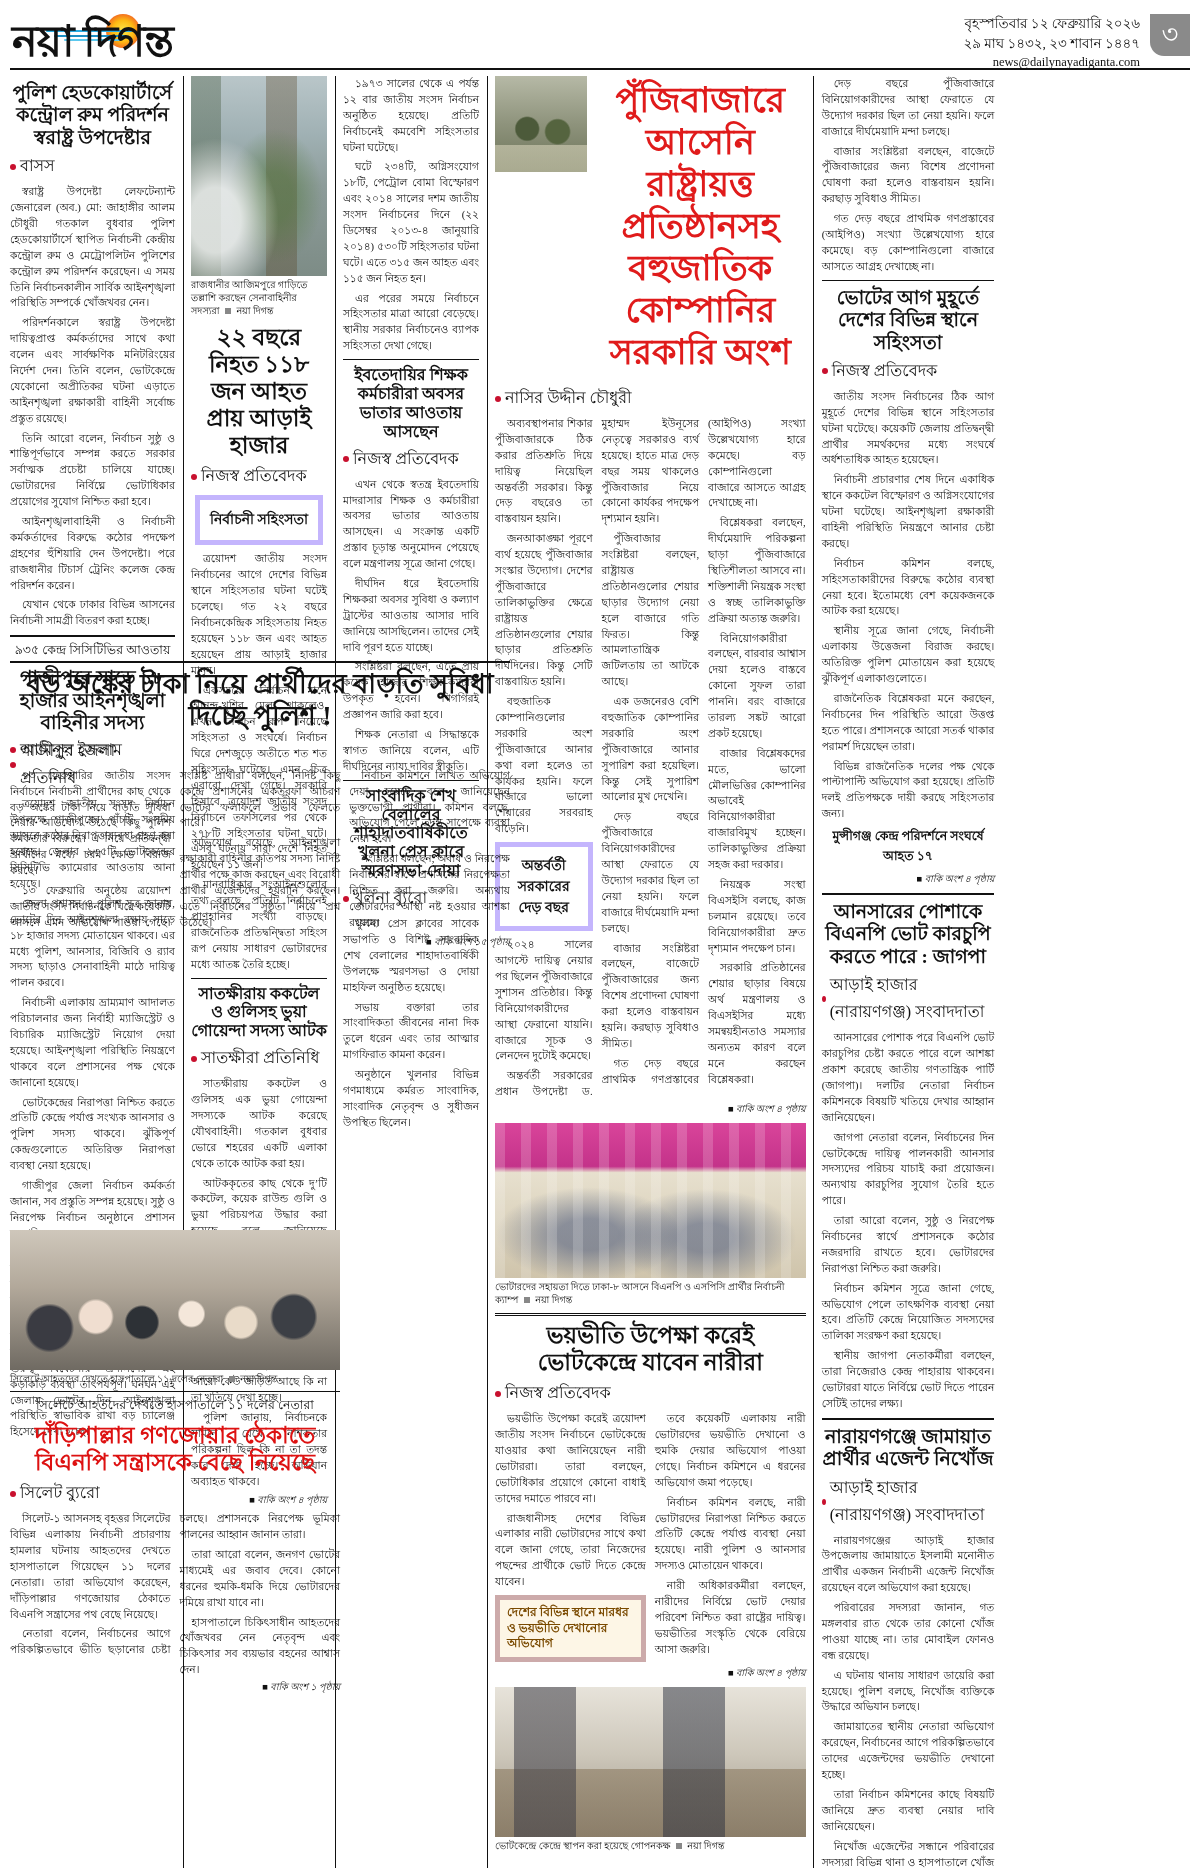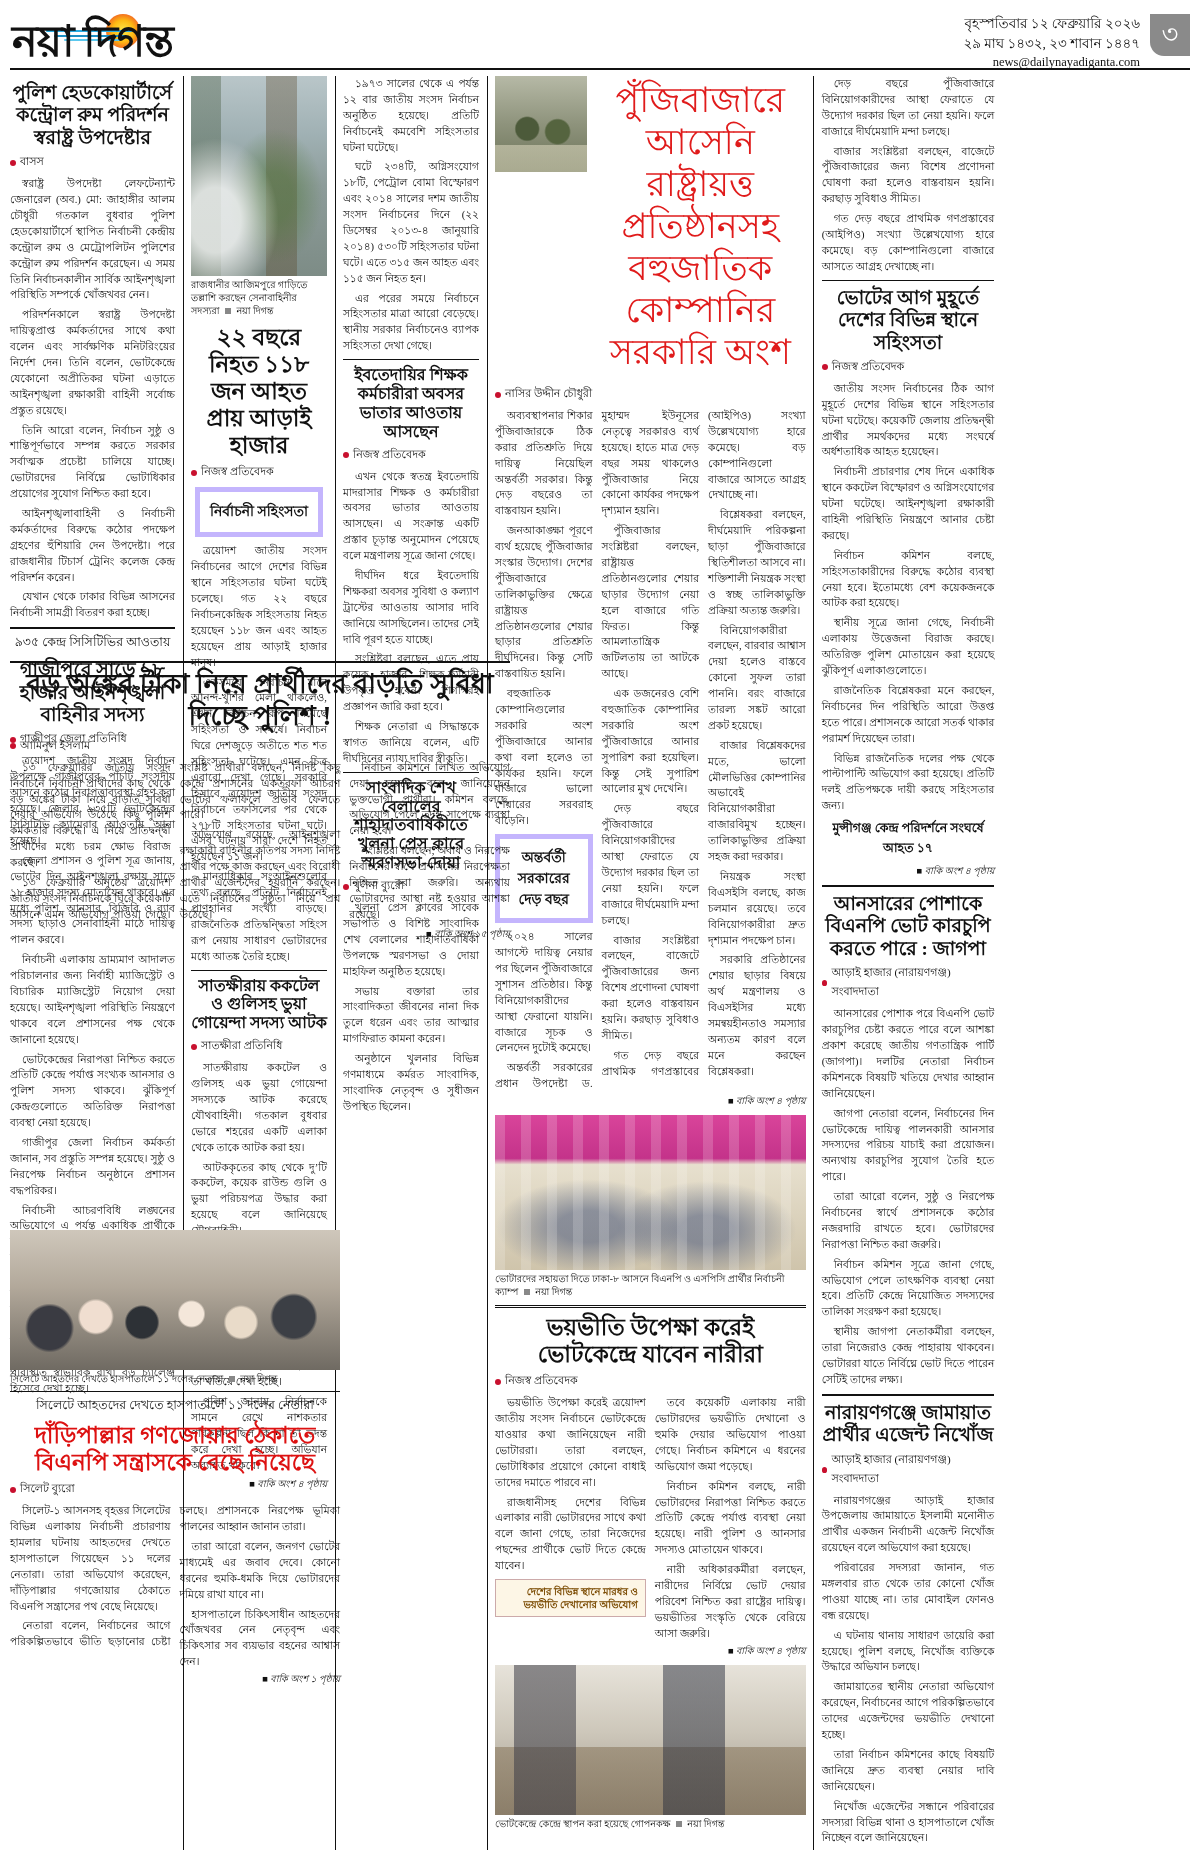--- a/index.html
+++ b/index.html
@@ -47,41 +47,41 @@
   .col { padding:0 7px; }
   .col-first { padding-left:0; }
 
   
   .hl { font-weight:bold; line-height:1.18; text-align:center; margin:6px 0 4px; }
   .hl-xl { font-size:27px; }
   .hl-lg { font-size:23px; }
   .hl-md { font-size:19px; }
   .hl-sm { font-size:16px; }
   .kicker { font-size:12.5px; text-align:center; font-weight:normal; margin-bottom:1px; }
-  .byline { font-size:11px; margin:3px 0 4px; display:flex; align-items:center; gap:4px;}
+  .byline { font-size:16px; margin:3px 0 4px; display:flex; align-items:center; gap:4px;}
   .byline .dot { width:6px; height:6px; border-radius:50%; background:#c8102e; display:inline-block; }
   .body { font-size:10.6px; line-height:1.5; text-align:justify; hyphens:auto; }
   .body p { margin:0 0 4px; text-indent:12px; }
   .cont { font-size:9.5px; text-align:right; font-style:italic; margin-top:2px;}
 
   .rule-thick { border-top:2px solid #111; margin:6px 0 4px; }
   .rule-thin { border-top:1px solid #111; margin:5px 0 4px; }
   .rule-dbl { border-top:3px double #111; margin:6px 0 5px; }
 
   
   .red { color:#d11; }
-  .banner-hl { color:#e01b1b; font-weight:normal; font-size:35px; line-height:1.2;
+  .banner-hl { color:#e01b1b; font-weight:bold; font-size:35px; line-height:1.2;
      text-align:center; margin:4px 0 8px; }
 
   
   .boxlabel { border:5px solid #c4b5fd; display:inline-block; padding:8px 10px;
      font-size:14px; font-weight:bold; background:#fff; }
   .boxlabel-wrap { text-align:center; margin:5px 0 6px; }
-  .tintbox { border:1px solid #8b5cf6; border-color:#caa; background:#fdf6e6;
-     padding:5px 7px; font-size:10px; font-weight:bold; text-align:right;
+  .tintbox { border:5px solid #8b5cf6; border-color:#caa; background:#fdf6e6;
+     padding:5px 7px; font-size:12px; font-weight:bold; text-align:left;
      line-height:1.3; margin:5px 0; color:#7a4a00; }
 
   
   .photo { width:100%; background:#cfd4d8; position:relative; overflow:hidden; }
   .caption { font-size:9.6px; line-height:1.35; margin:3px 0 4px; text-align:left; }
   .caption .sq { display:inline-block; width:6px; height:6px; background:#888; margin:0 3px; }
 
   
   .ph-street { background:
      linear-gradient(180deg,#b9c6c9 0%,#9fb0b3 30%,#8d9c9a 55%,#7d8c86 100%); }

